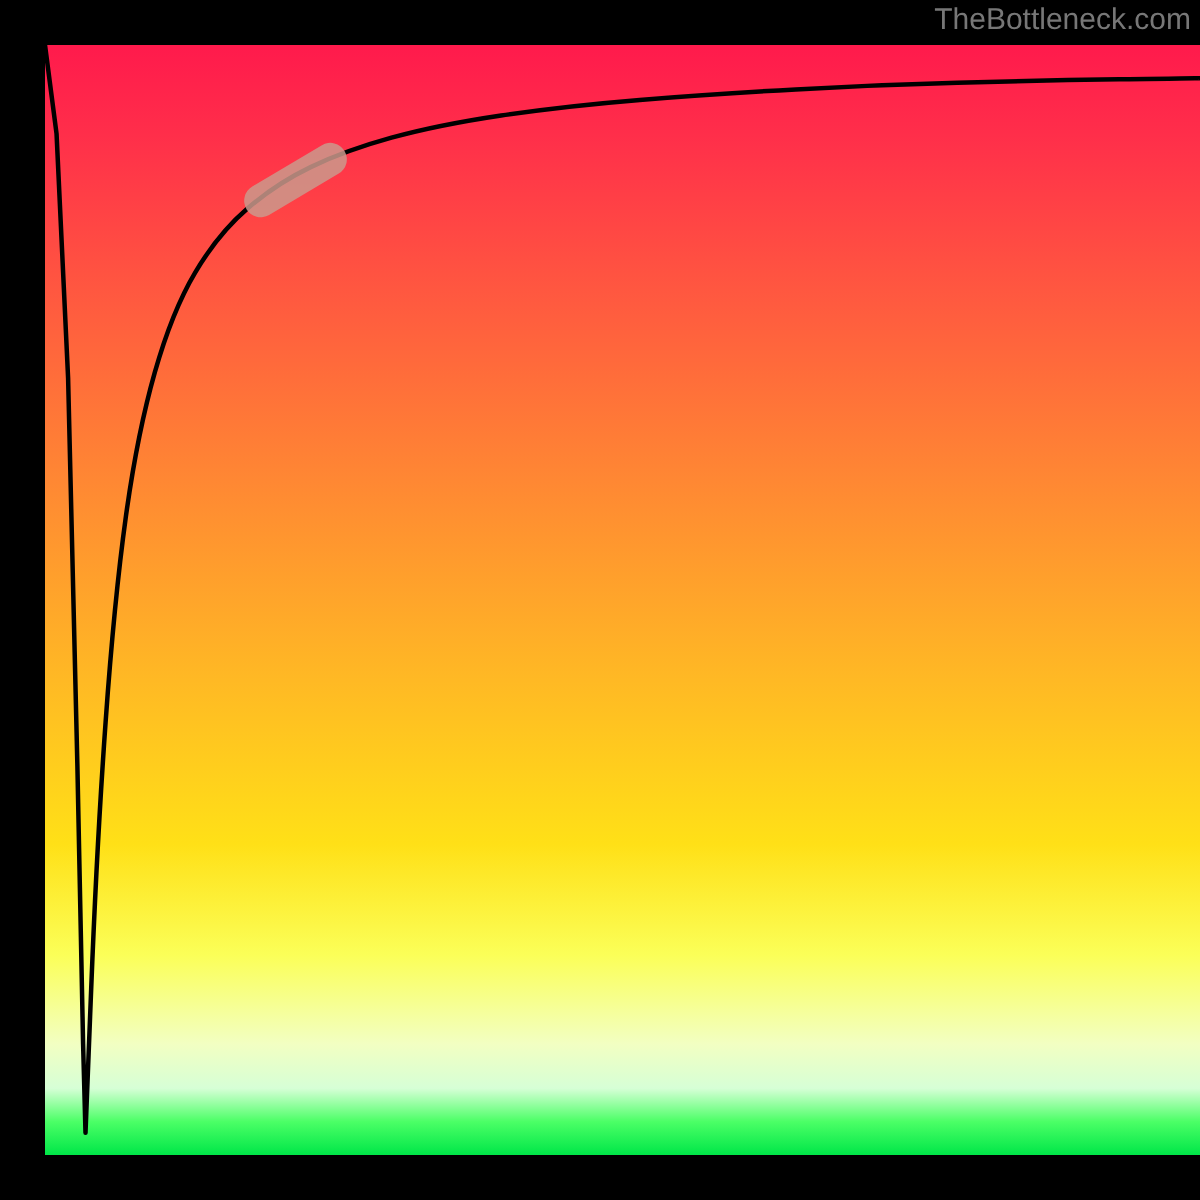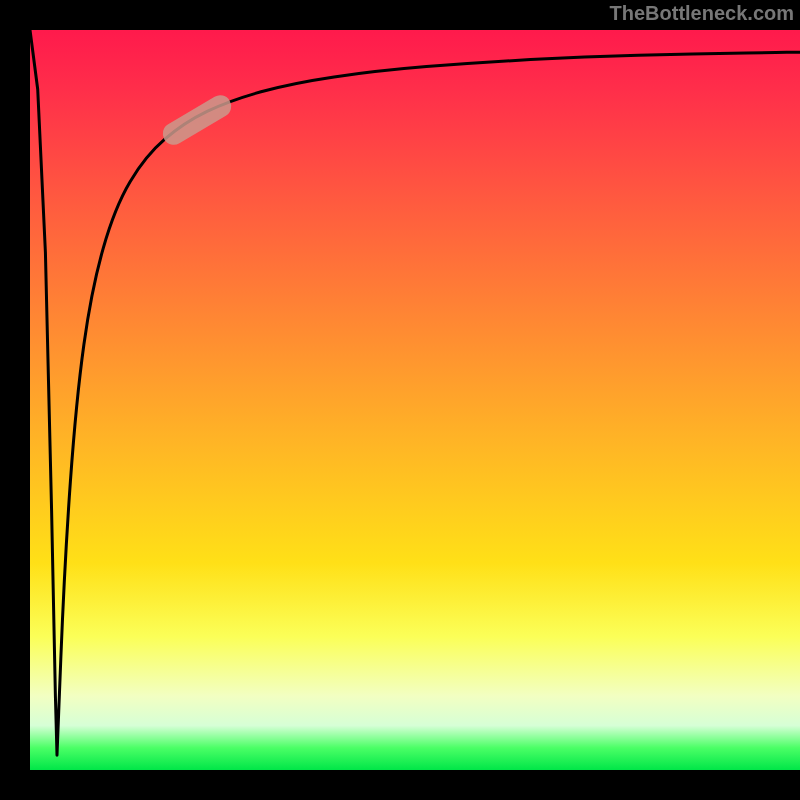--- a/index.html
+++ b/index.html
@@ -10,21 +10,21 @@
     position: relative;
     font-family: Arial, Helvetica, sans-serif;
     overflow: hidden;
   }
   .attribution {
     position: absolute;
     top: 2px;
     right: 6px;
     color: #777;
     font-size: 20px;
-    font-weight: 700;
+    font-weight: 400;
     z-index: 10;
   }
   .plot-area {
     position: absolute;
     left: 30px;
     top: 30px;
     width: 770px;
     height: 740px;
     background: linear-gradient(
       to bottom,

